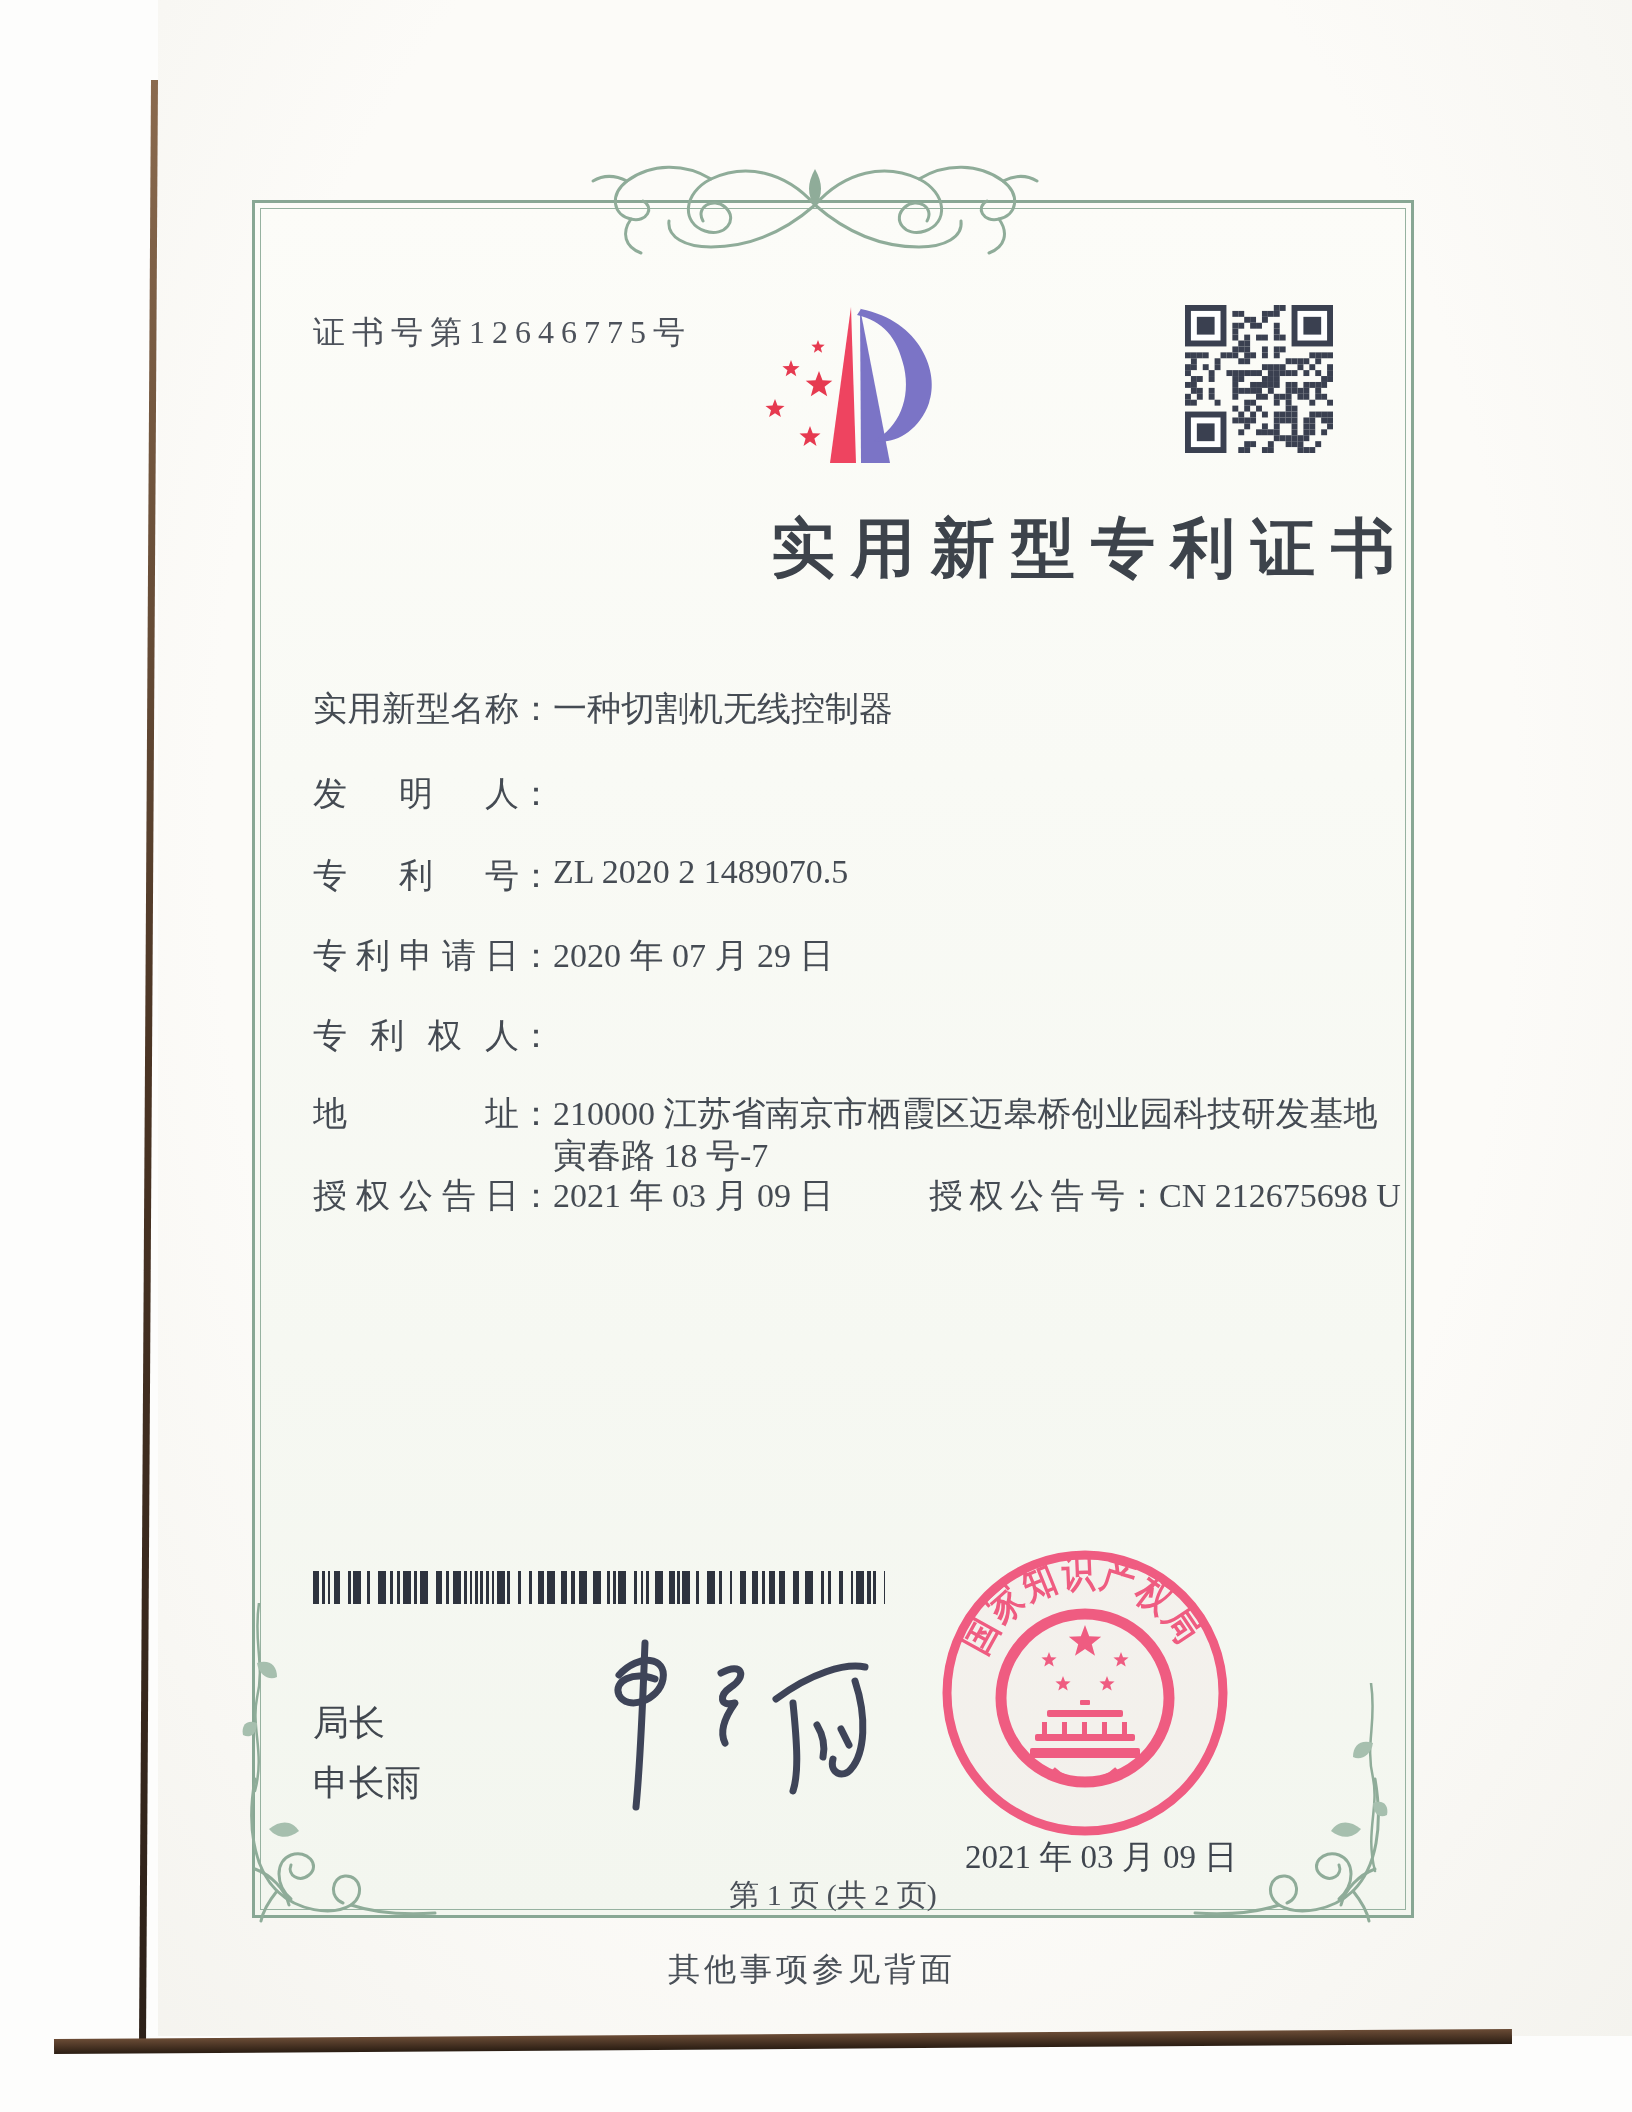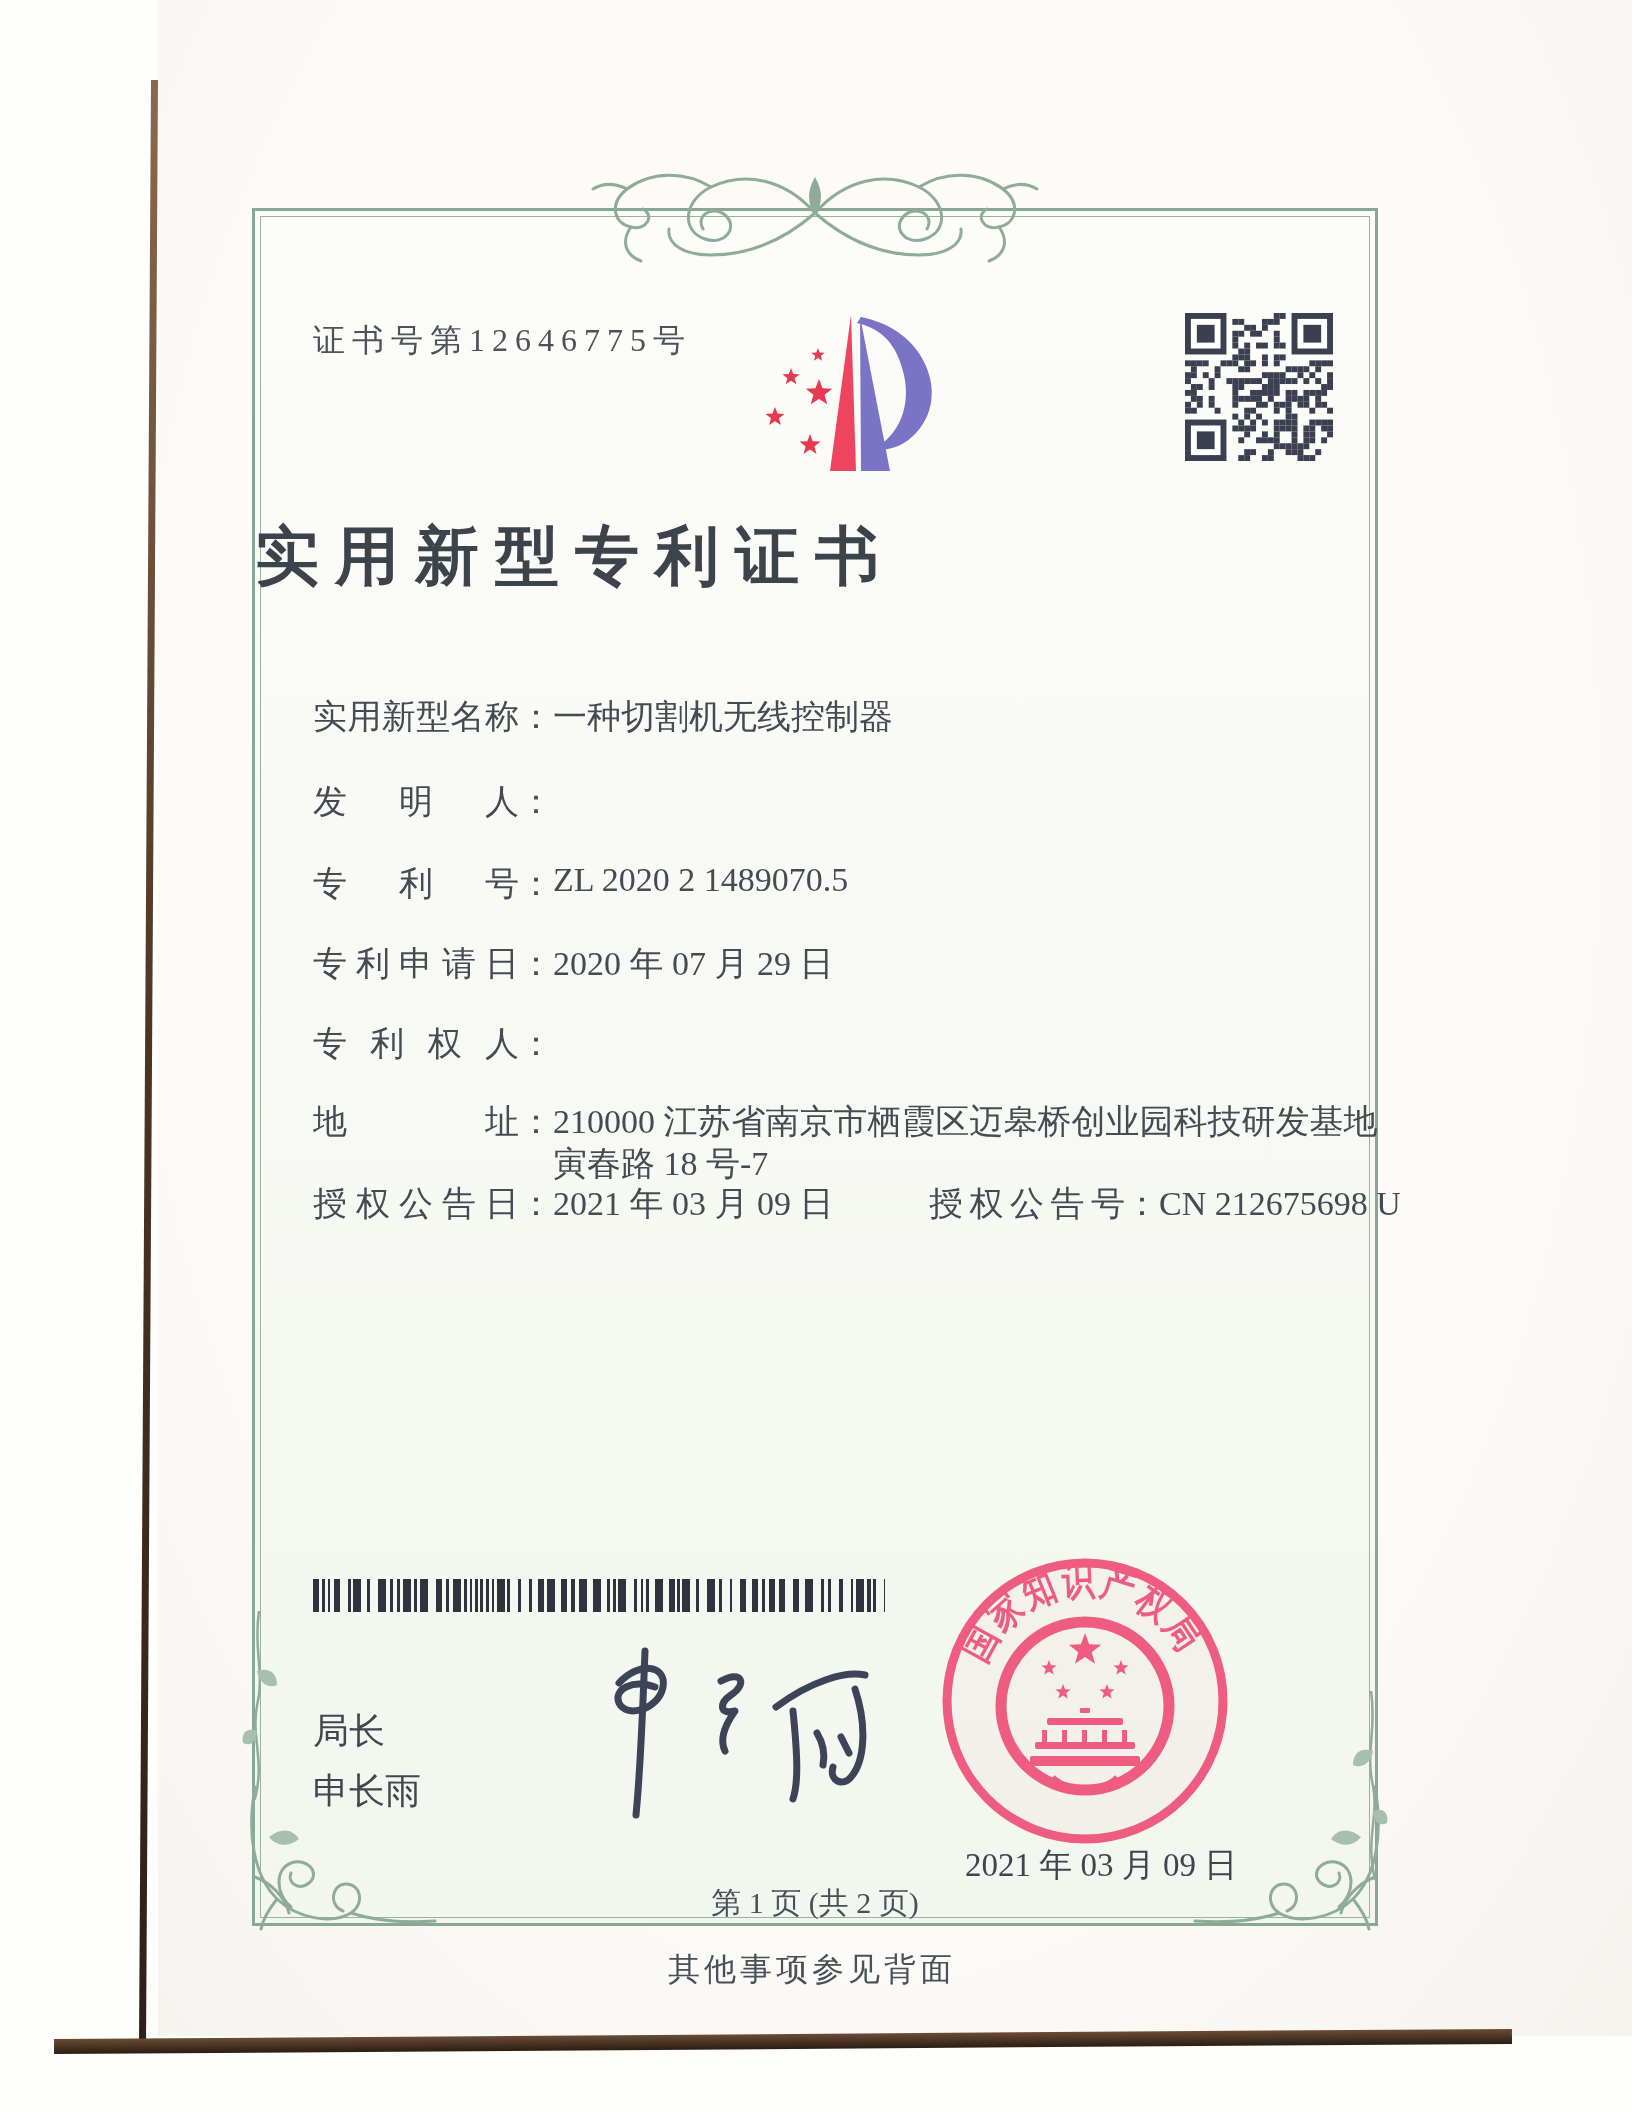--- a/index.html
+++ b/index.html
@@ -6,28 +6,28 @@
   #canvas{position:relative;width:1632px;height:2112px;margin:0 auto;overflow:hidden;
           background:#fdfdfc;font-family:"Liberation Serif","DejaVu Serif",serif;}
   
   .edge-left{position:absolute;left:151px;top:80px;width:7px;height:1966px;
              background:linear-gradient(#8a6a4e,#4a3424,#2c2018);transform:rotate(0.35deg);transform-origin:top left;}
   .edge-bottom{position:absolute;left:54px;top:2034px;width:1458px;height:15px;
              background:linear-gradient(#6b4c36,#2a1d13);transform:rotate(-0.4deg);}
   .paper{position:absolute;left:158px;top:0;width:1474px;height:2036px;
          background:radial-gradient(ellipse at 48% 40%, #fcfbf8 60%, #f4f3ee 100%);}
   
-  .frame{position:absolute;left:252px;top:208px;width:1120px;height:1712px;
-         border:3px solid #88a794;background:linear-gradient(#fcfcf8, #f3f6ef);}
+  .frame{position:absolute;left:252px;top:200px;width:1120px;height:1712px;
+         border:3px solid #88a794;background:linear-gradient(#fcfcf8, #f3f6ef);padding-left:36px;}
   .frame::before{content:"";position:absolute;left:5px;top:5px;right:5px;bottom:5px;
          border:1px solid #96b2a0;pointer-events:none;}
   .orn{position:absolute;color:#8fac99;}
   
   .certno{position:absolute;left:58px;top:108px;font-size:32px;letter-spacing:7px;color:#4d525b;}
-  .title{position:absolute;left:0;width:100%;top:302px;text-align:left;font-size:64px;
+  .title{position:absolute;left:0;width:100%;top:302px;text-align:right;font-size:64px;
          font-weight:700;letter-spacing:16px;color:#3d434b;}
   .row{position:absolute;left:58px;display:flex;font-size:34px;color:#454b53;white-space:nowrap;}
   .lab{display:inline-block;width:206px;text-align:justify;text-align-last:justify;-moz-text-align-last:justify;}
   .colon{display:inline-block;width:34px;}
   .val{display:inline-block;}
   .addr2{position:absolute;left:298px;top:930px;font-size:34px;color:#454b53;}
   .g2{position:absolute;left:616px;top:0;display:flex;font-size:34px;white-space:nowrap;align-items:center;}
   .g2 .lab{width:196px;}
   .paras{position:absolute;left:50px;top:1040px;width:1014px;font-size:33px;line-height:40px;
          color:#454b53;text-align:justify;}

